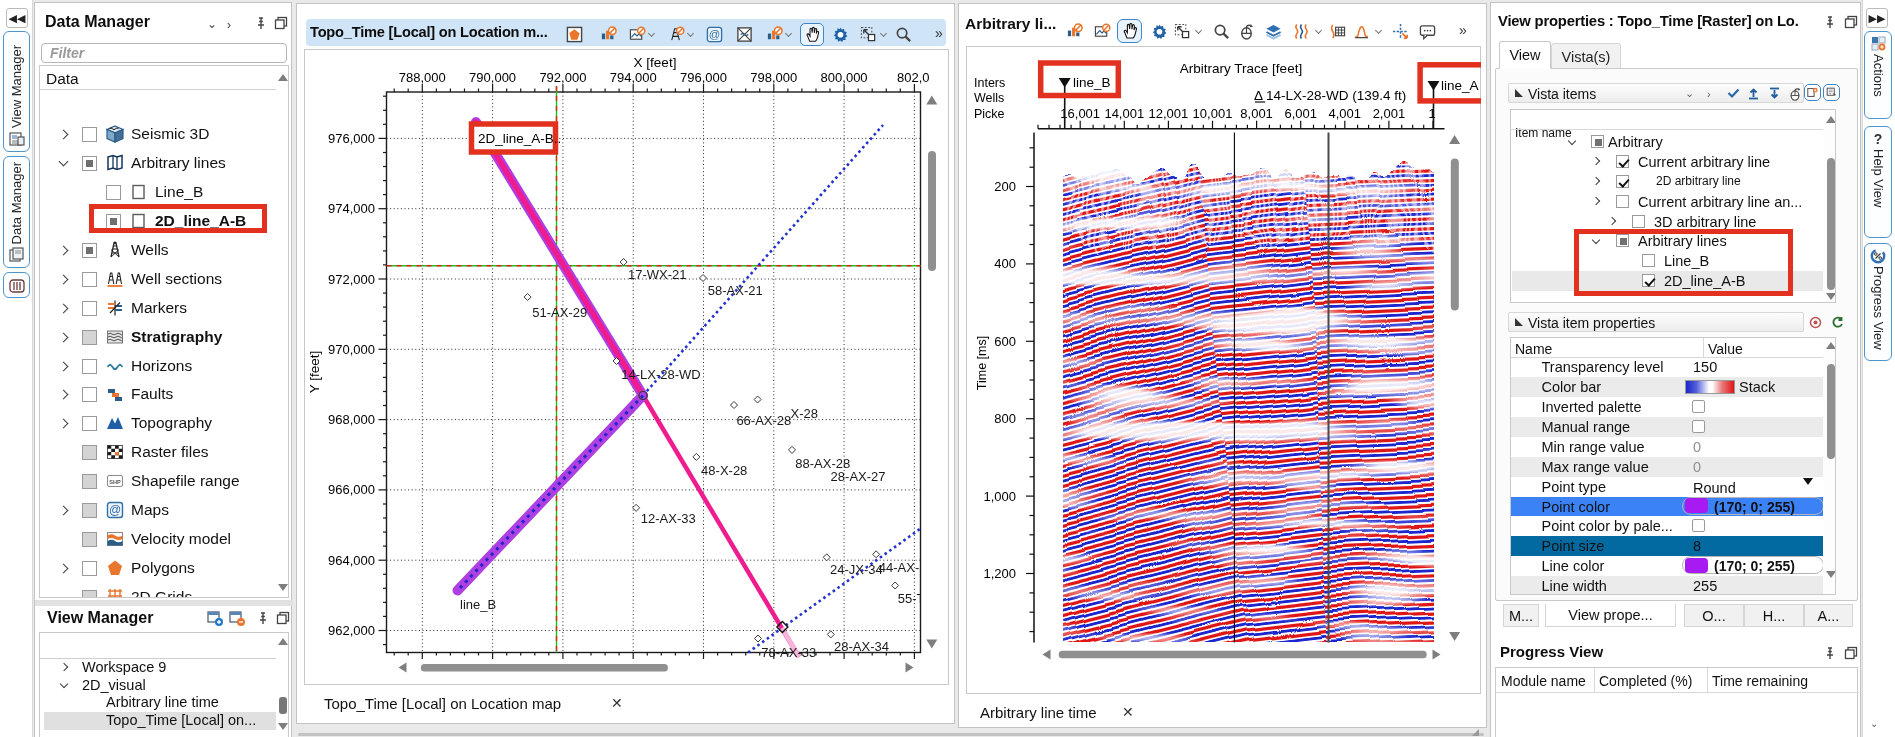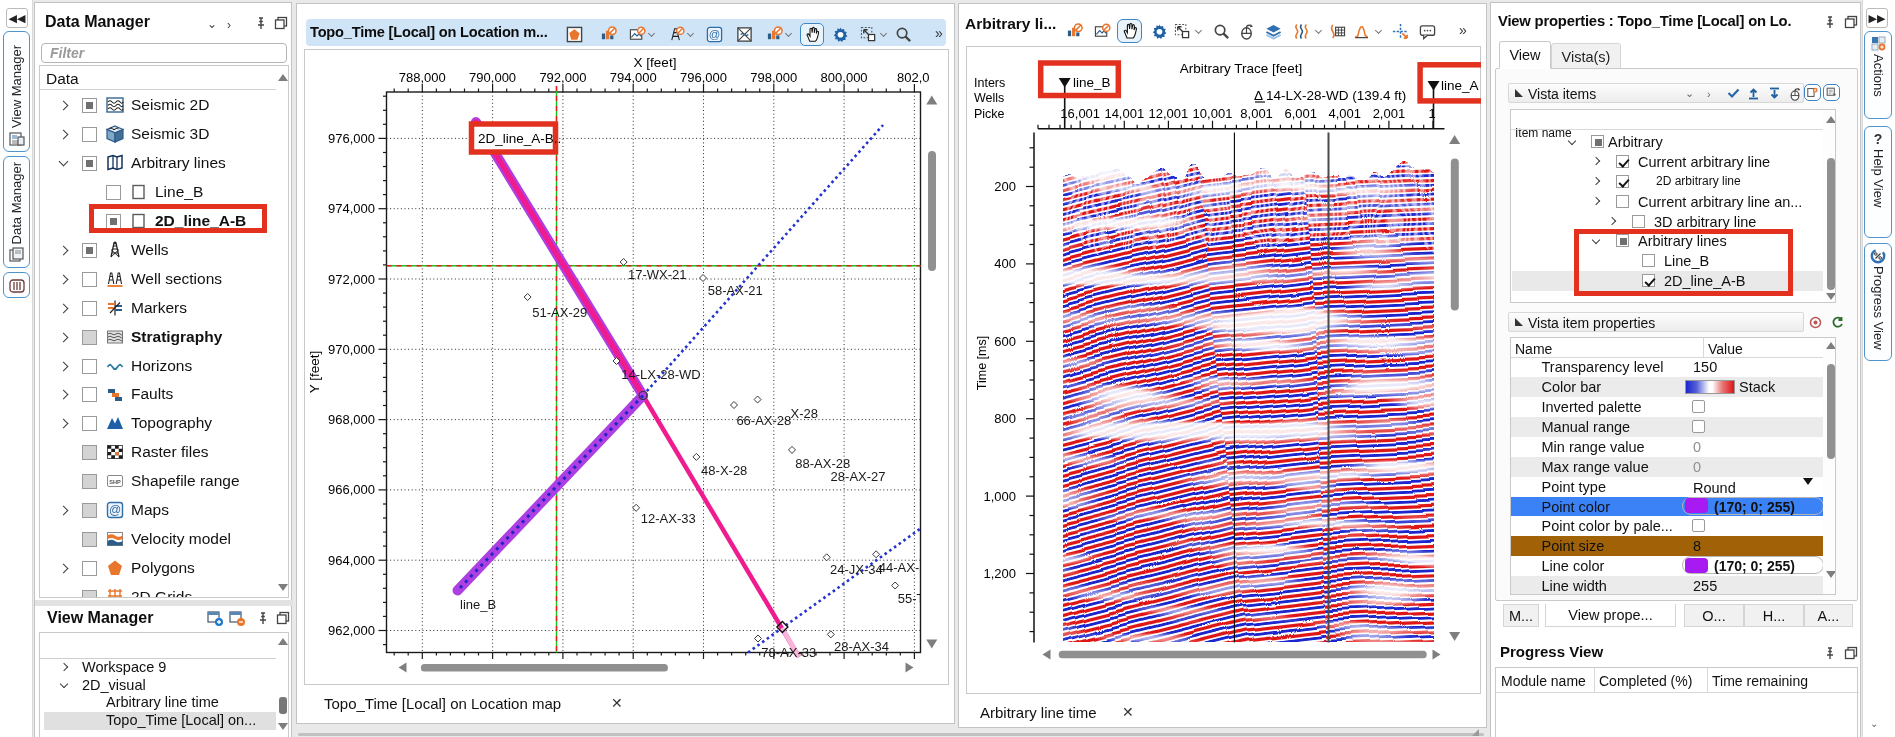--- a/index.html
+++ b/index.html
@@ -249,28 +249,20 @@
       <rect x="1.5" y="4" width="8.5" height="8.5" fill="#fff" stroke="#444" stroke-width="1.3"></rect>
     </svg>
   <div class="abs" style="left:6px;top:40px;width:246px;height:20px;border:1px solid #b5b5b5;border-radius:4px;background:#fff;font-size:14px;font-style:italic;color:#9a9a9a;font-weight:bold;padding:1px 0 0 8px;">Filter</div>
   <div class="ibox" style="left:4px;top:62px;width:250px;height:533px;overflow:hidden;">
     <div class="abs" style="left:6px;top:4px;font-size:15.5px;">Data</div>
     <div class="abs" style="left:0;top:23px;width:250px;border-top:1px solid #d2d2d2;"></div>
     <div class="abs" style="left:236px;top:0;width:14px;height:533px;background:#fff;"></div>
     <div class="abs" style="left:238px;top:8px;width:0;height:0;border-left:5px solid transparent;border-right:5px solid transparent;border-bottom:7px solid #7e7e7e;"></div>
     <div class="abs" style="left:238px;top:518px;width:0;height:0;border-left:5px solid transparent;border-right:5px solid transparent;border-top:7px solid #7e7e7e;"></div>
     <div style="position:absolute;left:0;top:-62px;width:250px;height:657px;">
-    <div class="row" style="left:0;top:87.4px;width:236px;height:29px;">
-          <span class="chevR" style="position:absolute;left:20px;top:11px;"></span>
-          <span class="cb part" style="position:absolute;left:42px;top:7px;"></span>
-          <svg width="18" height="18" style="position:absolute;left:66px;top:5px;">
-            <use href="#i-seis2d"></use>
-          </svg>
-          <span style="position:absolute;left:91px;top:5px;font-size:15.5px;font-weight:normal;">Seismic 2D</span>
-        </div>
     <div class="row" style="left:0;top:116.3px;width:236px;height:29px;">
           <span class="chevR" style="position:absolute;left:20px;top:11px;"></span>
           <span class="cb" style="position:absolute;left:42px;top:7px;"></span>
           <svg width="18" height="18" style="position:absolute;left:66px;top:5px;">
             <use href="#i-seis3d"></use>
           </svg>
           <span style="position:absolute;left:91px;top:5px;font-size:15.5px;font-weight:normal;">Seismic 3D</span>
         </div>
     <div class="row" style="left:0;top:145.2px;width:236px;height:29px;">
           <span class="chevD" style="position:absolute;left:20px;top:9px;"></span>
@@ -915,21 +907,21 @@
 <path d="M1041.5 653.5 l8 -5 v10 Z" fill="#7e7e7e"></path>
 <rect x="1057.7" y="649.8" width="368" height="7.5" rx="3.5" fill="#909090"></rect>
 <path d="M1439.5 653.5 l-8 -5 v10 Z" fill="#7e7e7e"></path>
     </svg>
   </div>
   <div class="abs" style="left:21px;top:700px;font-size:15px;">Arbitrary line time</div>
   <div class="abs" style="left:163px;top:700px;font-size:14px;color:#333;">✕</div>
 </div>
 
 <div class="panel" style="left:1490px;top:2px;width:371px;height:735px;border-bottom:none;">
-  <div class="hdr" style="position:absolute;left:7px;top:10px;font-size:14.8px;letter-spacing:-0.2px;">View properties : Topo_Time [Local] on Lo.</div>
+  <div class="hdr" style="position:absolute;left:7px;top:10px;font-size:14.8px;letter-spacing:-0.2px;">View properties : Topo_Time [Raster] on Lo.</div>
   <svg class="abs" style="left:332px;top:12px;" width="14" height="14" viewBox="0 0 14 14">
       <path d="M5 2 H9 M7 2 V9 M4 9 H10 M7 9 V13 M5.2 5.5 H8.8" stroke="#444" stroke-width="1.4" fill="none"></path>
     </svg>
   <svg class="abs" style="left:353px;top:12px;" width="14" height="14" viewBox="0 0 14 14">
       <rect x="4" y="1.5" width="8.5" height="8.5" fill="none" stroke="#444" stroke-width="1.3"></rect>
       <rect x="1.5" y="4" width="8.5" height="8.5" fill="#fff" stroke="#444" stroke-width="1.3"></rect>
     </svg>
   <div class="abs" style="left:8px;top:38px;width:52px;height:28px;border:1px solid #c9c9c9;border-bottom:1px solid #fff;background:#fff;border-radius:3px 3px 0 0;z-index:2;text-align:center;font-size:14.5px;padding-top:5px;">View</div>
   <div class="abs" style="left:60px;top:40px;width:70px;height:26px;border:1px solid #d5d5d5;background:#f1f1f1;border-radius:3px 3px 0 0;text-align:center;font-size:14.5px;padding-top:5px;color:#222;">Vista(s)</div>
   <div class="abs" style="left:4px;top:65px;width:363px;height:533px;border:1px solid #c9c9c9;background:#fbfbfb;border-radius:2px;"></div>
@@ -1060,21 +1052,21 @@
     <div class="row" style="left:0;top:158.5px;width:356px;height:19.9px;background:#3b82f6;">
         <span style="position:absolute;left:30.5px;top:2px;font-size:14.5px;">Point color</span>
         <span style="position:absolute;left:171px;top:0px;width:142px;height:18px;border:1px solid #b5b5b5;border-radius:9px;"></span>
         <span style="position:absolute;left:174px;top:1.5px;width:23px;height:15px;border-radius:4px;background:#a81af2;"></span>
         <span style="position:absolute;left:203px;top:2px;font-size:14px;font-weight:bold;">(170; 0; 255)</span>
       </div>
     <div class="row" style="left:0;top:178.4px;width:312px;height:19.9px;">
         <span style="position:absolute;left:30.5px;top:2px;font-size:14.5px;">Point color by pale...</span>
         <span class="cb" style="position:absolute;left:181px;top:3px;width:13px;height:13px;border-radius:2px;"></span>
       </div>
-    <div class="row" style="left:0;top:198.3px;width:312px;height:19.9px;background:#a16207;text-decoration:underline;">
+    <div class="row" style="left:0;top:198.3px;width:312px;height:19.9px;background:#0369a1;text-decoration:underline;">
         <span style="position:absolute;left:30.5px;top:2px;font-size:14.5px;">Point size</span>
         <span style="position:absolute;left:182px;top:2px;font-size:14.5px;">8</span>
       </div>
     <div class="row" style="left:0;top:218.2px;width:312px;height:19.9px;">
         <span style="position:absolute;left:30.5px;top:2px;font-size:14.5px;">Line color</span>
         <span style="position:absolute;left:171px;top:0px;width:142px;height:18px;border:1px solid #b5b5b5;border-radius:9px;"></span>
         <span style="position:absolute;left:174px;top:1.5px;width:23px;height:15px;border-radius:4px;background:#a81af2;"></span>
         <span style="position:absolute;left:203px;top:2px;font-size:14px;font-weight:bold;">(170; 0; 255)</span>
       </div>
     <div class="row" style="left:0;top:238.1px;width:312px;height:19.9px;background:#ebebeb;">

